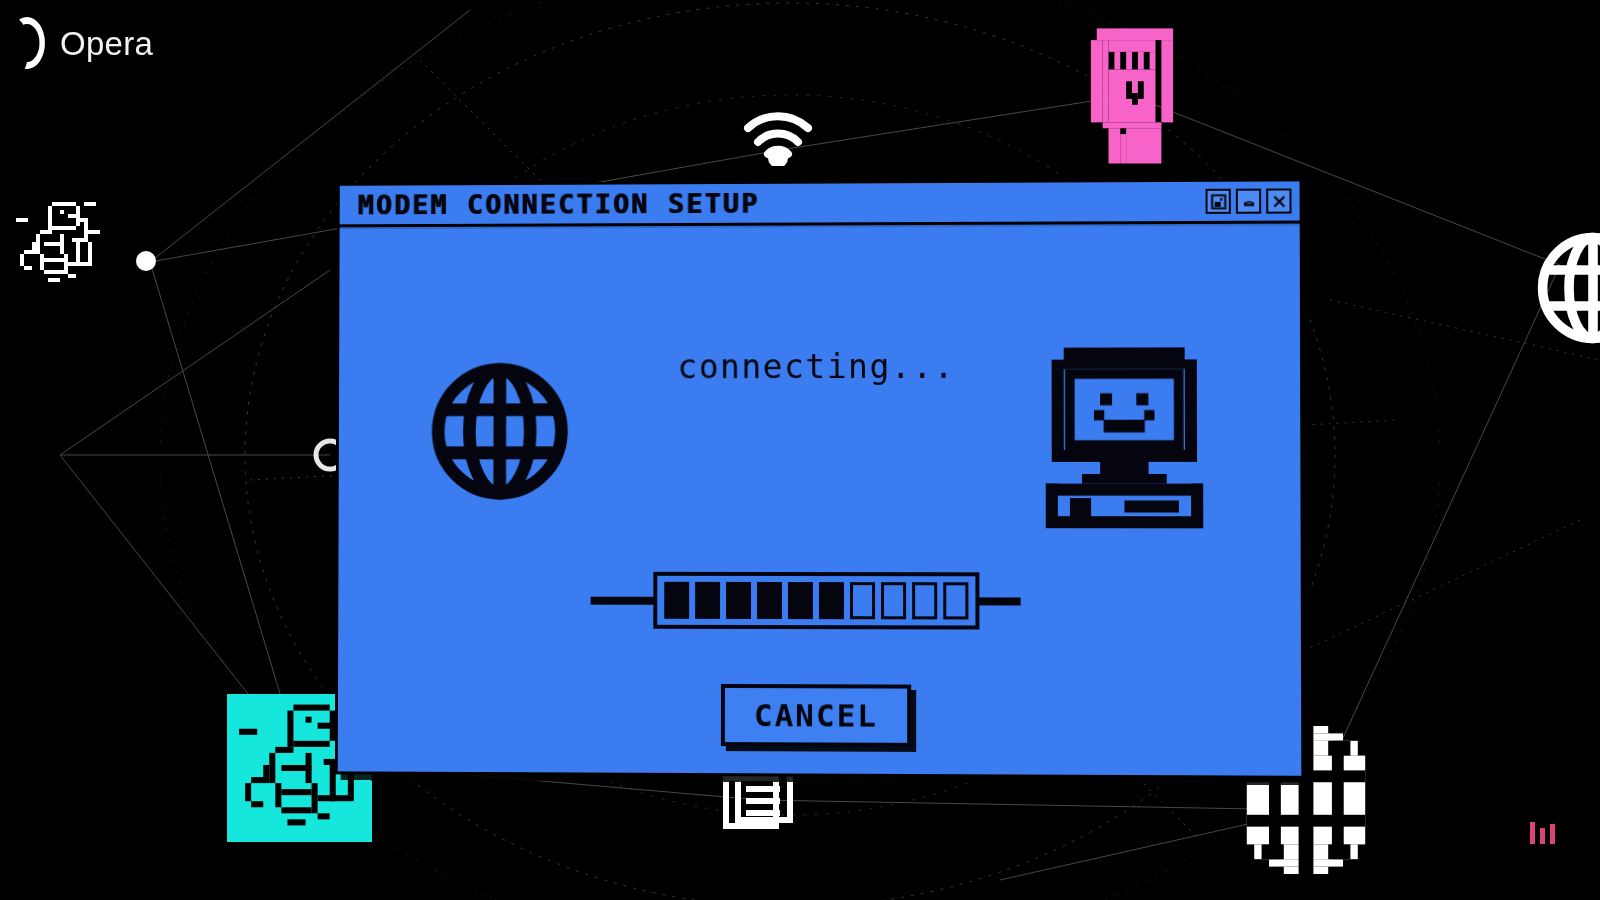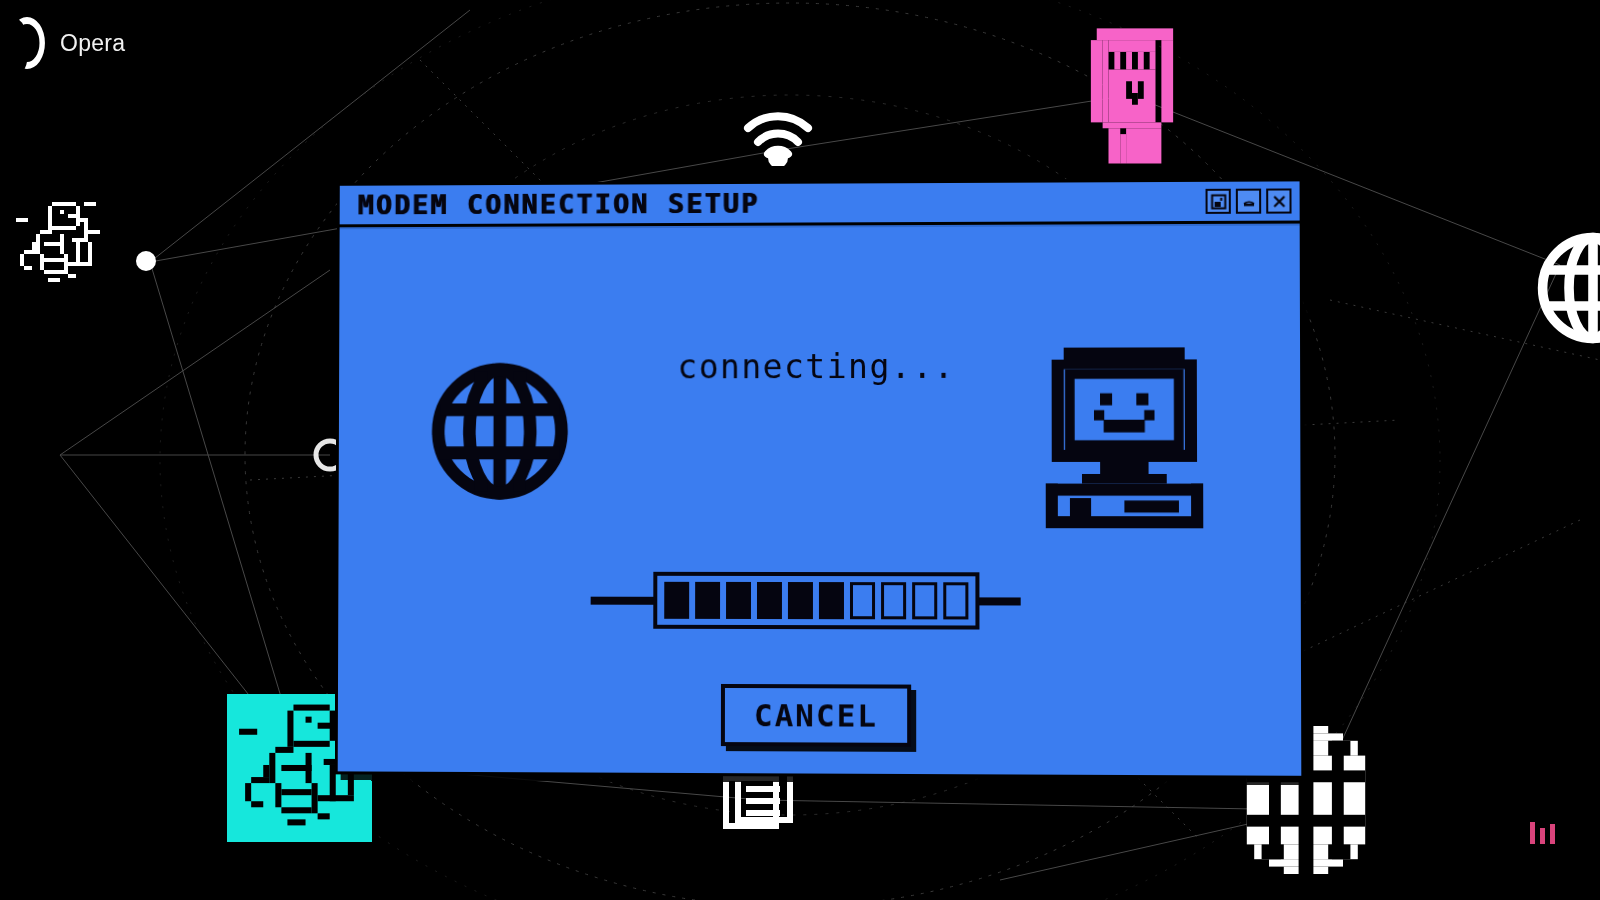--- a/index.html
+++ b/index.html
@@ -25,21 +25,21 @@
     box-sizing:border-box;
     transform:scaleX(.78);
     position:relative;
   }
   .opera-mark::after{
     content:"";position:absolute;left:-9px;top:-9px;
     width:26px;height:66px;background:#000;border-radius:0 40px 40px 0;
   }
   .opera-word{
     color:#f2f2f2;font-family:"Liberation Sans",sans-serif;
-    font-size:23px;letter-spacing:.3px;line-height:1;text-align:right;
+    font-size:33px;letter-spacing:.3px;line-height:1;text-align:right;
   }
 
   
   .px{position:absolute;image-rendering:pixelated;}
 
   .dino-white{left:8px;top:198px;}
   .dino-cyan-box{
     position:absolute;left:227px;top:694px;width:145px;height:148px;
     background:#16E7DC;
   }

